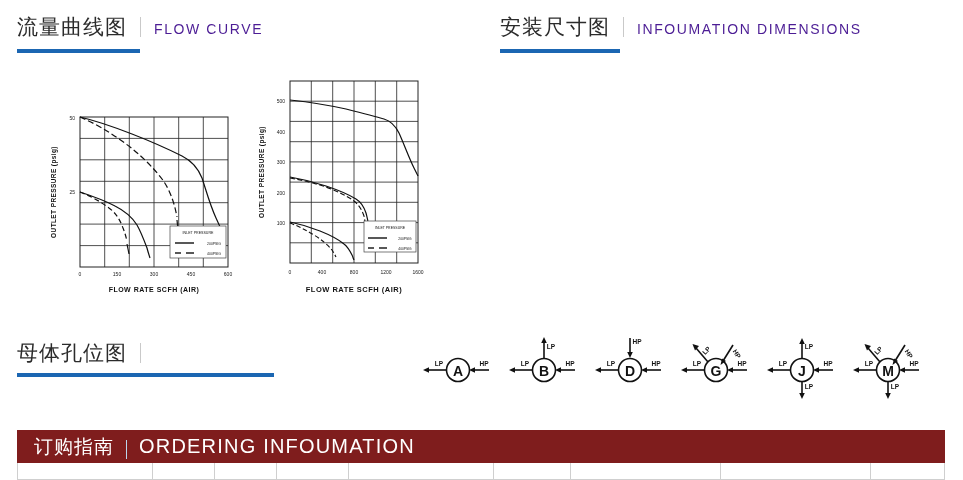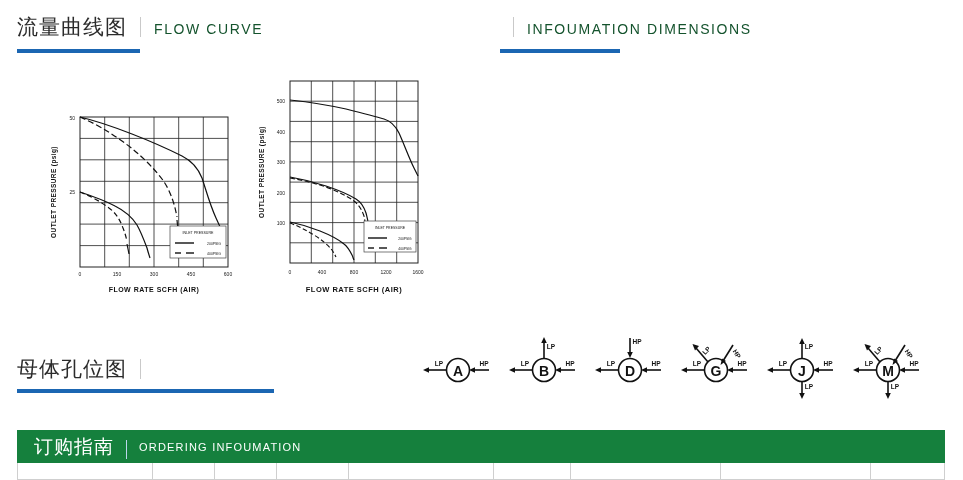--- a/index.html
+++ b/index.html
@@ -19,51 +19,51 @@
   .sec-head .cn{
     font-size:21px;color:#2b2b2b;letter-spacing:1px;
     font-family:"DejaVu Sans","Liberation Sans",sans-serif;
     font-weight:400;line-height:26px;
   }
   .sec-head .divider{
     display:inline-block;width:1px;height:20px;background:#c9c9c9;
     margin:0 13px;position:relative;top:3px;
   }
   .sec-head .en{
-    font-size:14px;color:#14532d;letter-spacing:1.6px;
+    font-size:14px;color:#4c1d95;letter-spacing:1.6px;
     line-height:26px;
   }
   .sec-head .ul{
     margin-top:7px;height:4px;background:#1b66b2;
   }
 
   
   .chart-box{position:absolute;text-decoration:underline;}
   .chart-svg{display:block;}
 
   
   .ports{position:absolute;left:415px;top:332px;width:520px;height:72px;}
   .port{position:absolute;top:0;width:86px;height:72px;}
 
   
   .order-bar{
     position:absolute;left:17px;top:430px;width:928px;height:33px;
-    background:#15803d;display:flex;align-items:center;
+    background:#7f1d1d;display:flex;align-items:center;
     box-sizing:border-box;padding-left:17px;
   }
   .order-bar .cn{
     font-size:19px;color:#ffffff;letter-spacing:1px;
     font-family:"DejaVu Sans","Liberation Sans",sans-serif;
   }
   .order-bar .divider{
     display:inline-block;width:1px;height:19px;background:#bcd6ec;
     margin:0 12px;position:relative;top:3px;
   }
   .order-bar .en{
-    font-size:11px;color:#ffffff;letter-spacing:1.2px;
+    font-size:20px;color:#ffffff;letter-spacing:1.2px;
   }
 
   
   .order-table{
     position:absolute;left:17px;top:463px;width:928px;height:17px;
     border-left:1px solid #cfcfcf;border-right:1px solid #cfcfcf;
     border-bottom:1px solid #cfcfcf;
     box-sizing:border-box;display:flex;background:#fff;
   }
   .order-table .cell{
@@ -80,20 +80,21 @@
     <div class="row">
       <span class="cn">流量曲线图</span>
       <span class="divider"></span>
       <span class="en">FLOW CURVE</span>
     </div>
     <div class="ul" style="width:123px;"></div>
   </div>
 
   <div class="sec-head" style="left:500px;top:14px;">
     <div class="row">
+      <span class="cn">安装尺寸图</span>
       <span class="divider"></span>
       <span class="en">INFOUMATION DIMENSIONS</span>
     </div>
     <div class="ul" style="width:120px;"></div>
   </div>
 
   <div class="chart-box" style="left:42px;top:100px;">
     <svg class="chart-svg" width="200" height="200" viewBox="0 0 200 200">
 
       <rect x="38" y="17" width="148" height="150" fill="#ffffff" stroke="#222" stroke-width="1"></rect>
@@ -210,21 +211,21 @@
         <text x="142" y="161" font-size="3.5" fill="#111" text-anchor="middle" font-family="Liberation Sans, sans-serif">INLET PRESSURE</text>
         <line x1="120" y1="170" x2="139" y2="170" stroke="#111" stroke-width="1.4"></line>
         <text x="157" y="172" font-size="3.3" fill="#111" text-anchor="middle" font-family="Liberation Sans, sans-serif">200PSIG</text>
         <line x1="120" y1="180" x2="126" y2="180" stroke="#111" stroke-width="1.4"></line>
         <line x1="131" y1="180" x2="139" y2="180" stroke="#111" stroke-width="1.4"></line>
         <text x="157" y="182" font-size="3.3" fill="#111" text-anchor="middle" font-family="Liberation Sans, sans-serif">400PSIG</text>
       </g>
     </svg>
   </div>
 
-  <div class="sec-head" style="left:17px;top:356px;">
+  <div class="sec-head" style="left:17px;top:340px;">
     <div class="row">
       <span class="cn">母体孔位图</span>
       <span class="divider"></span>
     </div>
     <div class="ul" style="width:257px;"></div>
   </div>
 
   <div class="ports">
 
     <div class="port" style="left:0px;">

